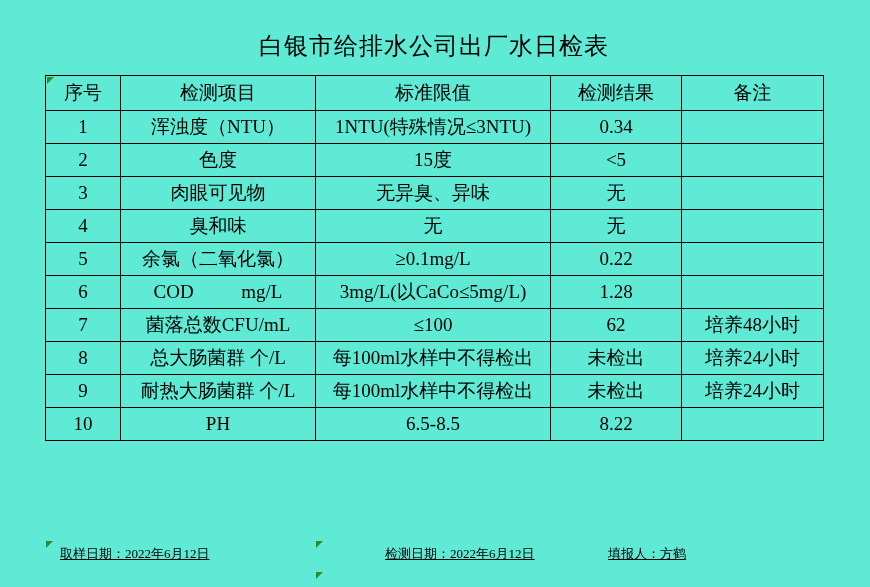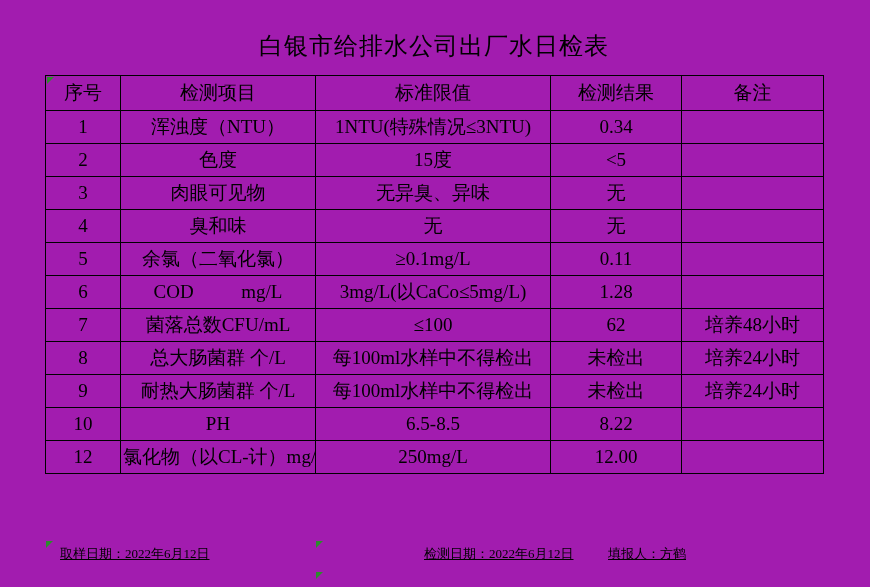--- a/index.html
+++ b/index.html
@@ -4,21 +4,21 @@
 <style>
   html, body {
     margin: 0;
     padding: 0;
     background: #ffffff;
   }
   #canvas {
     position: relative;
     width: 870px;
     height: 587px;
-    background: #a21caf;
+    background: #5eead4;
     overflow: hidden;
     font-family: "Liberation Serif", "DejaVu Serif", serif;
     color: #000000;
   }
   #doc-title {
     position: absolute;
     top: 30px;
     left: 45px;
     width: 778px;
     text-align: center;
@@ -59,21 +59,21 @@
   #tri-foot-2 { top: 541px; left: 316px; }
   #tri-foot-3 { top: 572px; left: 316px; }
   .footer-item {
     position: absolute;
     top: 545px;
     font-size: 13px;
     white-space: nowrap;
     text-decoration: underline;
   }
   #footer-sampling { left: 60px; }
-  #footer-testing  { left: 385px; margin-left: 39px; }
+  #footer-testing  { left: 385px; }
   #footer-reporter { left: 608px; }
 </style>
 </head>
 <body>
 
 <div id="canvas">
 
   <div id="doc-title">白银市给排水公司出厂水日检表</div>
 
   <table id="daily-check-table">
@@ -119,21 +119,21 @@
         <td>4</td>
         <td>臭和味</td>
         <td>无</td>
         <td>无</td>
         <td></td>
       </tr>
       <tr>
         <td>5</td>
         <td>余氯（二氧化氯）</td>
         <td>≥0.1mg/L</td>
-        <td>0.11</td>
+        <td>0.22</td>
         <td></td>
       </tr>
       <tr>
         <td>6</td>
         <td>COD          mg/L</td>
         <td>3mg/L(以CaCo≤5mg/L)</td>
         <td>1.28</td>
         <td></td>
       </tr>
       <tr>
@@ -157,27 +157,20 @@
         <td>未检出</td>
         <td>培养24小时</td>
       </tr>
       <tr>
         <td>10</td>
         <td>PH</td>
         <td>6.5-8.5</td>
         <td>8.22</td>
         <td></td>
       </tr>
-      <tr>
-        <td>12</td>
-        <td>氯化物（以CL-计）mg/L</td>
-        <td>250mg/L</td>
-        <td>12.00</td>
-        <td></td>
-      </tr>
     </tbody>
   </table>
 
   <span id="tri-header" class="tri"></span>
   <span id="tri-foot-1" class="tri"></span>
   <span id="tri-foot-2" class="tri"></span>
   <span id="tri-foot-3" class="tri"></span>
 
   <div id="footer-sampling" class="footer-item">取样日期：2022年6月12日</div>
   <div id="footer-testing" class="footer-item">检测日期：2022年6月12日</div>

